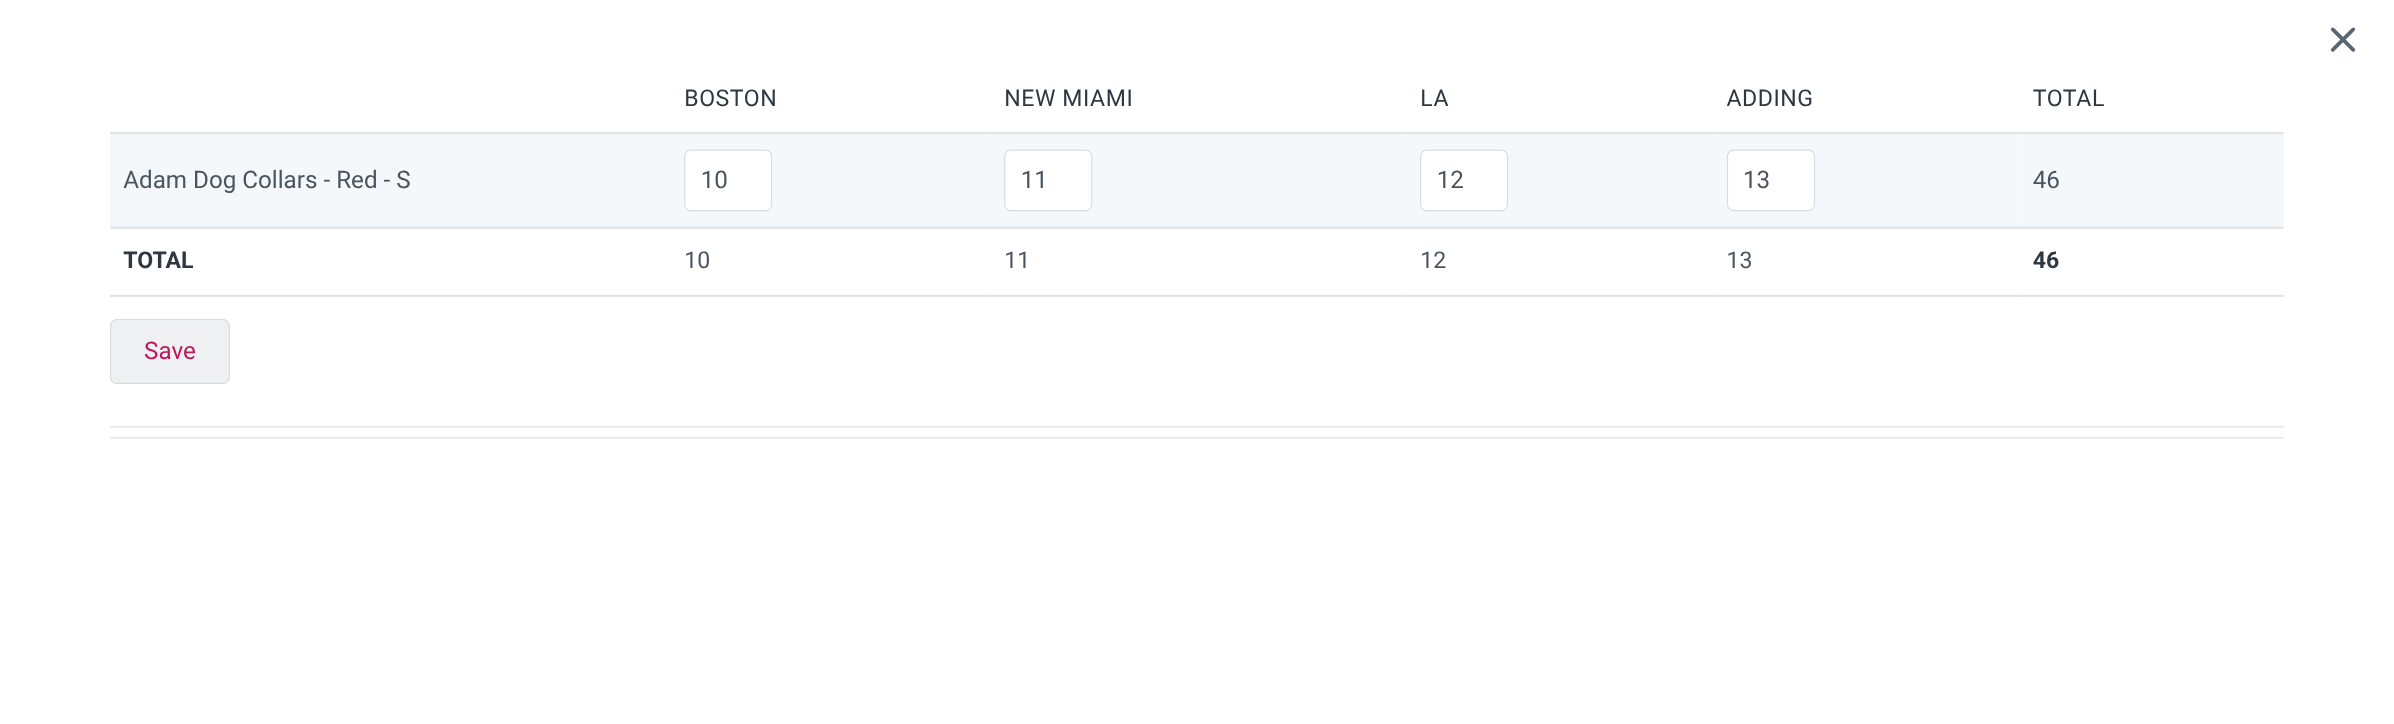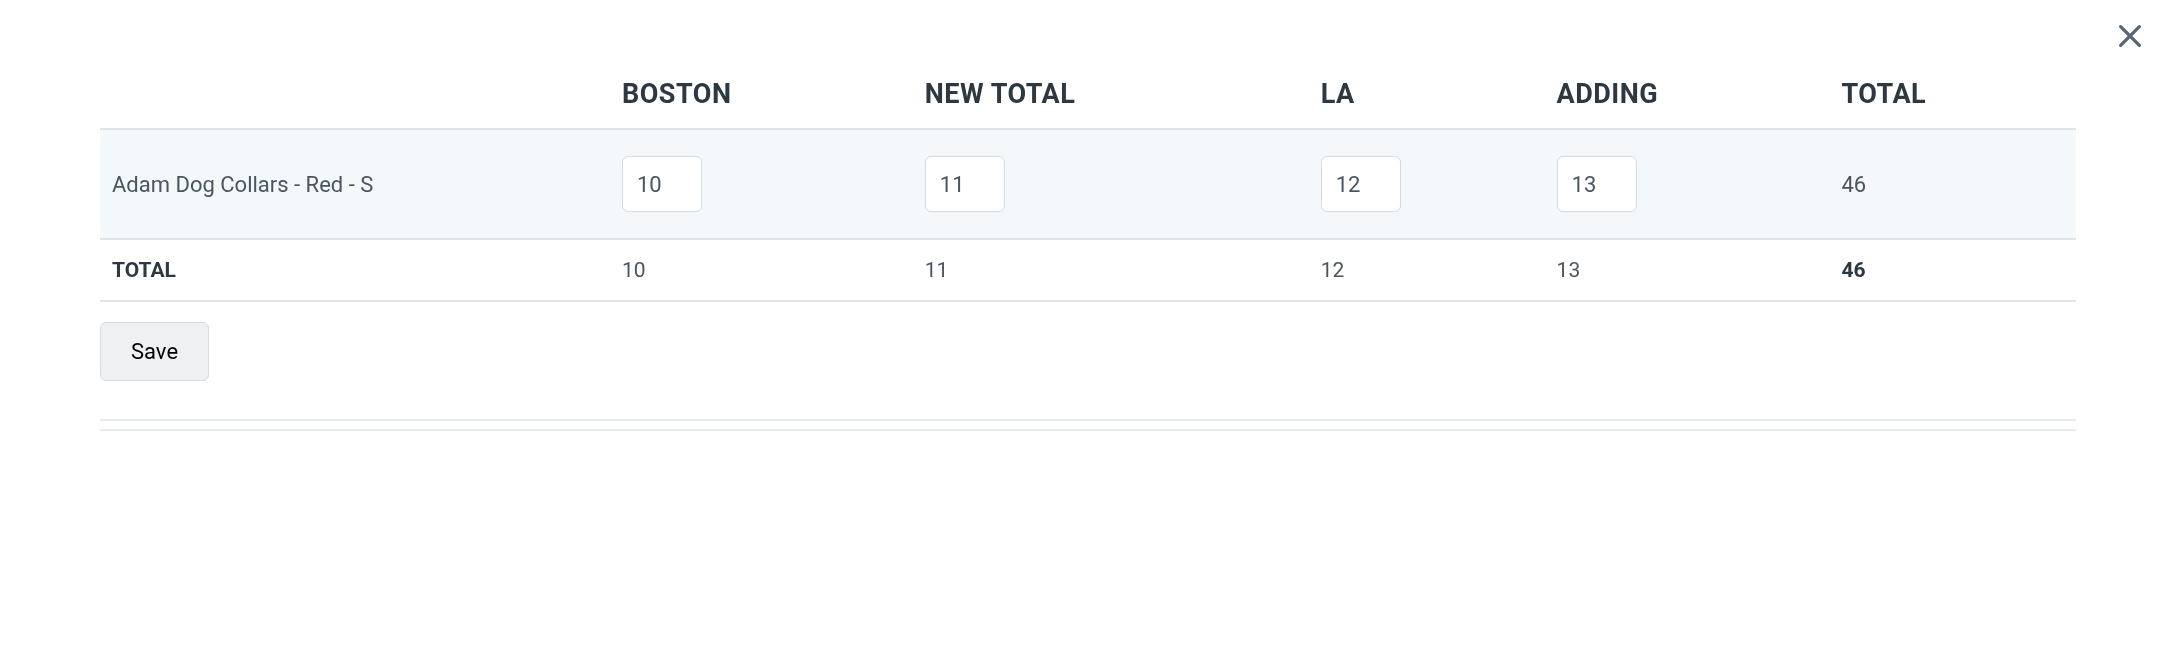--- a/index.html
+++ b/index.html
@@ -40,33 +40,33 @@
       color: #a6afb8;
       letter-spacing: 1px;
       margin-bottom: 50px;
     }
     .table {
       width: 100%;
       border-collapse: collapse;
     }
     .table th {
       text-align: left;
-      font-size: 27px;
-      font-weight: 700;
+      font-size: 21px;
+      font-weight: 400;
       color: #2d3843;
       padding: 18px 12px;
       border-bottom: 2px solid #e0e4e8;
       letter-spacing: 0.5px;
     }
     .table th:first-child {
       width: 510px;
       padding-left: 12px;
     }
     .table td {
-      padding: 26px 12px;
+      padding: 14px 12px;
       font-size: 22px;
       color: #4a5560;
       vertical-align: middle;
     }
     .data-row {
       background: #f4f8fb;
       border-bottom: 2px solid #e0e4e8;
     }
     .data-row td:first-child {
       padding-left: 12px;
@@ -102,21 +102,21 @@
     .row-total {
       color: #4a5560;
     }
     .save-btn {
       margin-top: 20px;
       padding: 16px 30px;
       background: #eef0f2;
       border: 1px solid #d5dbe0;
       border-radius: 6px;
       font-size: 22px;
-      color: #000000;
+      color: #be185d;
       cursor: pointer;
       font-family: inherit;
     }
     .bottom-rule {
       margin-top: 38px;
       border: none;
       border-top: 2px solid #e8ecef;
       border-bottom: 2px solid #e8ecef;
       height: 12px;
     }
@@ -132,21 +132,21 @@
       <line x1="19" y1="5" x2="5" y2="19"></line>
     </svg>
   </div>
 
 
   <table class="table">
     <thead>
       <tr>
         <th></th>
         <th>BOSTON</th>
-        <th>NEW TOTAL</th>
+        <th>NEW MIAMI</th>
         <th>LA</th>
         <th>ADDING</th>
         <th>TOTAL</th>
       </tr>
     </thead>
     <tbody>
       <tr class="data-row">
         <td>Adam Dog Collars - Red - S</td>
         <td>
           <input class="qty-input" type="text" value="10" style="">

